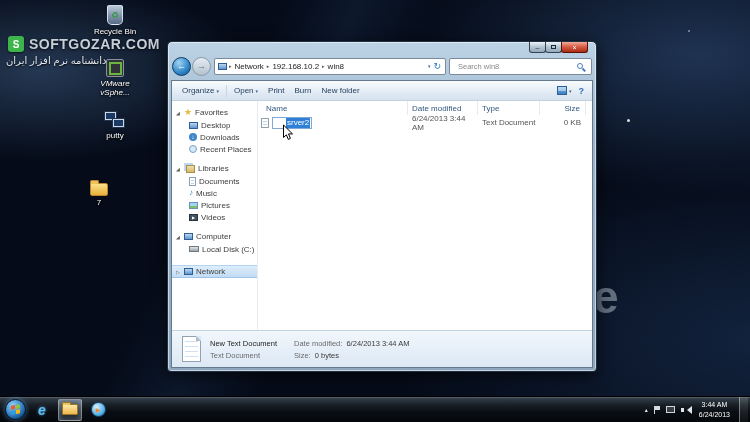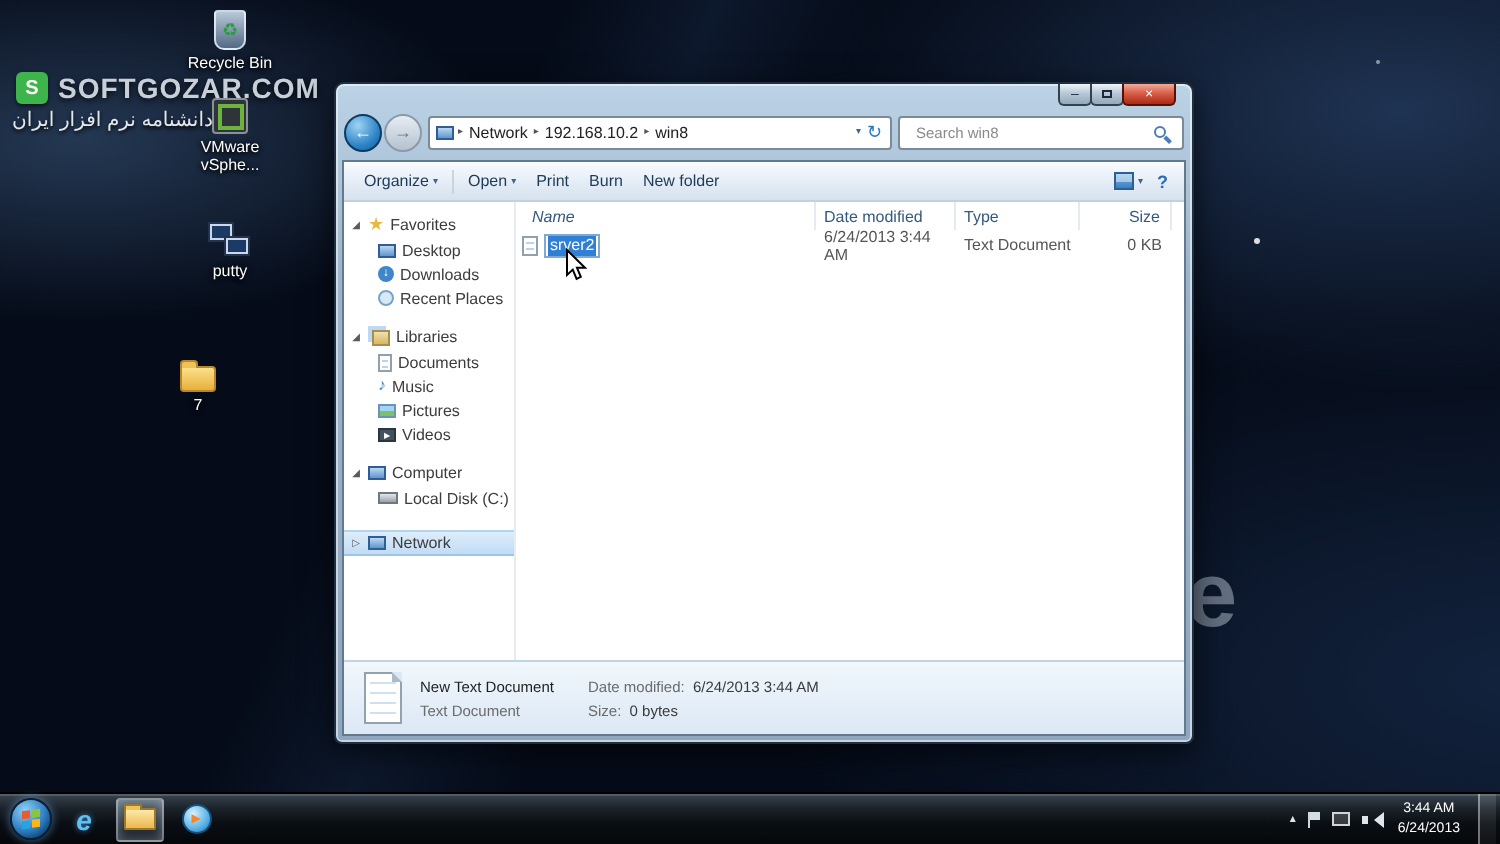--- a/index.html
+++ b/index.html
@@ -104,33 +104,33 @@
     border:1px solid #8fa0b0; box-shadow:inset 0 0 0 1px #fff; flex:0 0 auto; }
   .i-note { color:#3f87c9; font-size:8px; line-height:1; }
   .i-pic { width:9px; height:7px; background:linear-gradient(#9fd4f5 55%, #7cc06a 55%); border:1px solid #6a93b5; flex:0 0 auto; }
   .i-vid { width:9px; height:7px; background:#44515f; border:1px solid #2c3642; color:#fff; font-size:4px;
     display:flex; align-items:center; justify-content:center; flex:0 0 auto; }
   .i-disk { width:10px; height:6px; background:linear-gradient(#e2e7eb,#9aa2ab); border:1px solid #707880; flex:0 0 auto; }
 
   .list { flex:1; display:flex; flex-direction:column; min-width:0; }
   .lh { display:flex; height:14px; align-items:center; font-size:8px; color:#33597f; flex:0 0 auto; }
   .lh .c { border-right:1px solid #e4eaf0; height:100%; display:flex; align-items:center; }
-  .c-name { width:150px; padding-left:8px;font-style:italic; }
+  .c-name { width:150px; padding-left:8px; }
   .c-date { width:70px; padding-left:4px; }
   .c-type { width:62px; padding-left:4px; }
   .c-size { width:46px; justify-content:flex-end; padding-right:5px; }
   .file-row { display:flex; align-items:center; height:15px; font-size:8px; color:#555; }
   .fr-name { width:150px; display:flex; align-items:center; padding-left:3px; }
   .fr-date { width:70px; padding-left:4px; }
   .fr-type { width:62px; padding-left:4px; }
   .fr-size { width:46px; text-align:right; padding-right:5px; }
   .page-s { width:8px; height:10px; background:repeating-linear-gradient(to bottom,#fff 0 2px,#bcd3ea 2px 3px);
     border:1px solid #8fa0b0; box-shadow:inset 0 0 0 1px #fff; flex:0 0 auto; }
   .editbox { height:12px; border:1px solid #7fa8d2; background:#fff; display:flex; align-items:center; padding:0 1px; margin-left:3px; }
-  .sel { background:#2f7fd6; color:#fff; font-size:8px; line-height:10px; padding:0 1px; white-space:nowrap; }
+  .sel { background:#2f7fd6; color:#fff; font-size:8px; line-height:10px; padding:0 1px; white-space:nowrap;margin-left:12px; }
 
   .details { height:37px; border-top:1px solid #c3d3e2; background:linear-gradient(#f1f7fc,#dce8f5);
     display:flex; align-items:center; gap:9px; padding:3px 8px 3px 10px; flex:0 0 auto; }
   .page-b { width:19px; height:26px; position:relative; border:1px solid #93a2b0;
     background:repeating-linear-gradient(to bottom,#fff 0 4px,#cfe0f2 4px 5px); box-shadow:inset 0 0 0 2px #fff; flex:0 0 auto; }
   .page-b::before { content:''; position:absolute; top:-1px; right:-1px; border-style:solid;
     border-width:0 5px 5px 0; border-color:#dce8f5 #dce8f5 #aebbc7 #aebbc7; }
   .d-text { flex:1; display:flex; flex-direction:column; gap:3px; min-width:0; }
   .d-row { display:grid; grid-template-columns:84px 132px 1fr; font-size:7.5px; align-items:center; }
   .d-title { color:#1e1e1e; white-space:nowrap; }
@@ -185,21 +185,21 @@
 </div>
 <div class="wm-sub" dir="rtl">دانشنامه نرم افزار ایران</div>
 <div class="ie-wm">e</div>
 
 <div class="dicon" style="left:92px;top:5px;">
   <div class="art art-recycle">
       <span class="rec">♻</span>
     </div>
   <div class="dlbl">Recycle Bin</div>
 </div>
-<div class="dicon" style="left:92px;top:49px;">
+<div class="dicon" style="left:92px;top:59px;font-style:italic;">
   <div class="art art-vmware"></div>
   <div class="dlbl">VMware vSphe...</div>
 </div>
 <div class="dicon" style="left:92px;top:111px;">
   <div class="art art-putty">
       <span class="m1"></span>
       <span class="m2"></span>
     </div>
   <div class="dlbl">putty</div>
 </div>

